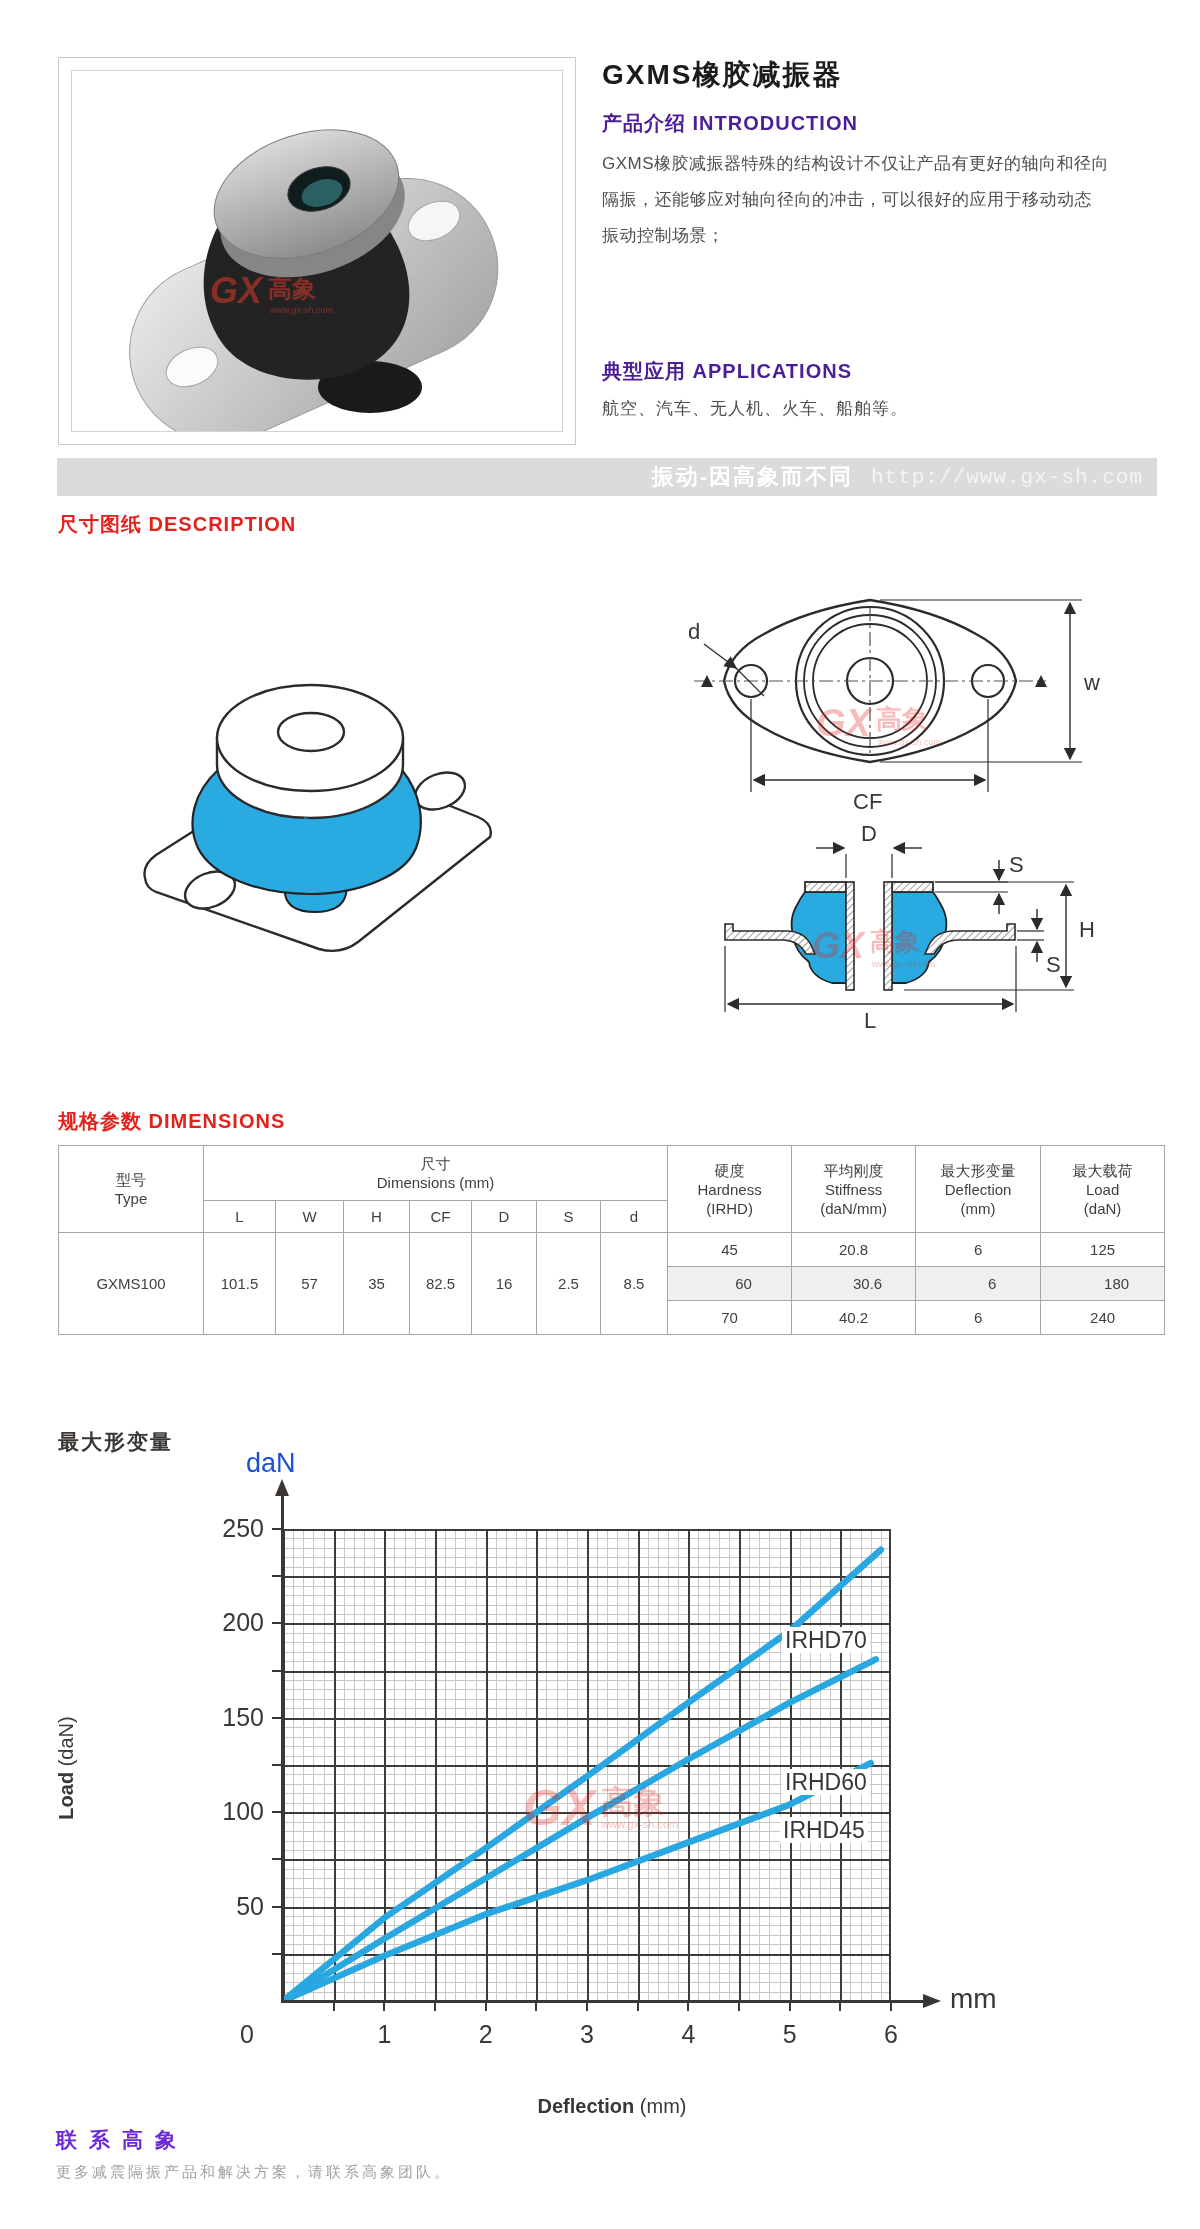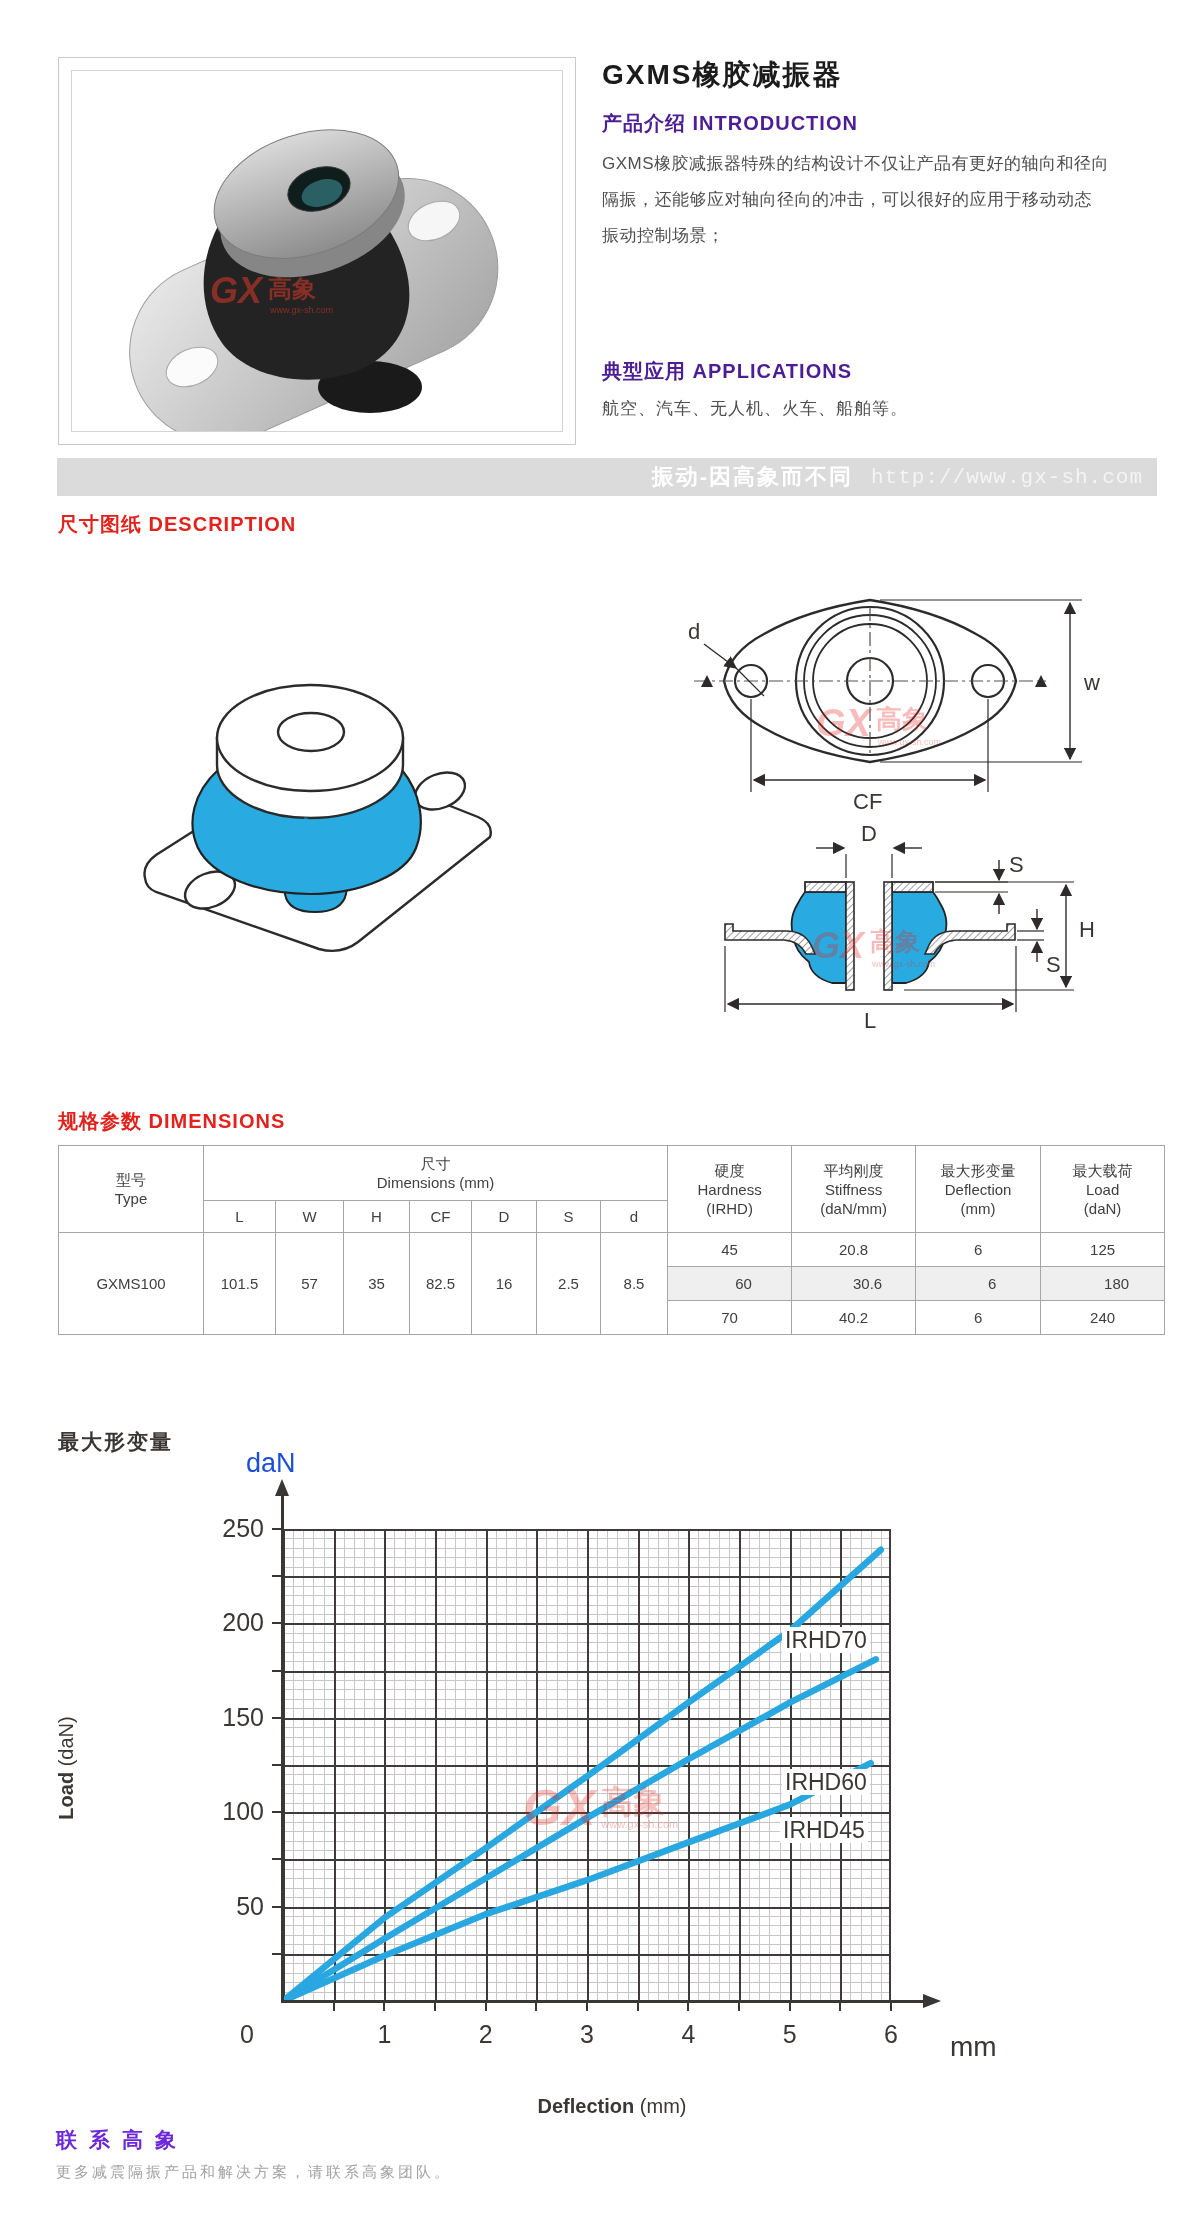--- a/index.html
+++ b/index.html
@@ -43,21 +43,21 @@
   
   #spec-table{left:58px;top:1145px;border-collapse:collapse;table-layout:fixed;width:1106px;}
   #spec-table td{border:1px solid #a6a6a6;text-align:center;vertical-align:middle;
                  font-size:15px;color:#3f3f3f;padding:0;line-height:19px;}
   #spec-table .shade td.v{background:#efefef;padding-left:28px;}
   #spec-table .h1{height:55px;} #spec-table .h2{height:32px;} #spec-table .dr{height:34px;}
 
   
   #chart-title{left:58px;top:1428px;font-size:21px;font-weight:bold;color:#3a3633;letter-spacing:2px;}
   #y-unit{left:246px;top:1448px;font-size:27px;color:#1d4ed8;}
-  #x-unit{left:950px;top:1983px;font-size:28px;color:#3b3734;margin-top:48px;}
+  #x-unit{left:950px;top:1983px;font-size:28px;color:#3b3734;}
   #plot{left:283px;top:1529px;width:608px;height:472px;border-right:2px solid #3f3b3a;box-sizing:border-box;
     background-image:
       repeating-linear-gradient(90deg,#3f3b3a 0,#3f3b3a 2px,transparent 2px,transparent 50.667px),
       repeating-linear-gradient(180deg,#3f3b3a 0,#3f3b3a 2px,transparent 2px,transparent 47.2px),
       repeating-linear-gradient(90deg,#c9c7c5 0,#c9c7c5 1px,transparent 1px,transparent 10.133px),
       repeating-linear-gradient(180deg,#c9c7c5 0,#c9c7c5 1px,transparent 1px,transparent 9.44px);}
   #curves{left:283px;top:1529px;}
   #y-axis{left:281px;top:1494px;width:3px;height:509px;background:#3a3634;}
   #y-arrow{left:275px;top:1479px;width:0;height:0;border-left:7px solid transparent;border-right:7px solid transparent;border-bottom:17px solid #3a3634;}
   #x-axis{left:283px;top:2000px;width:640px;height:3px;background:#3a3634;}

